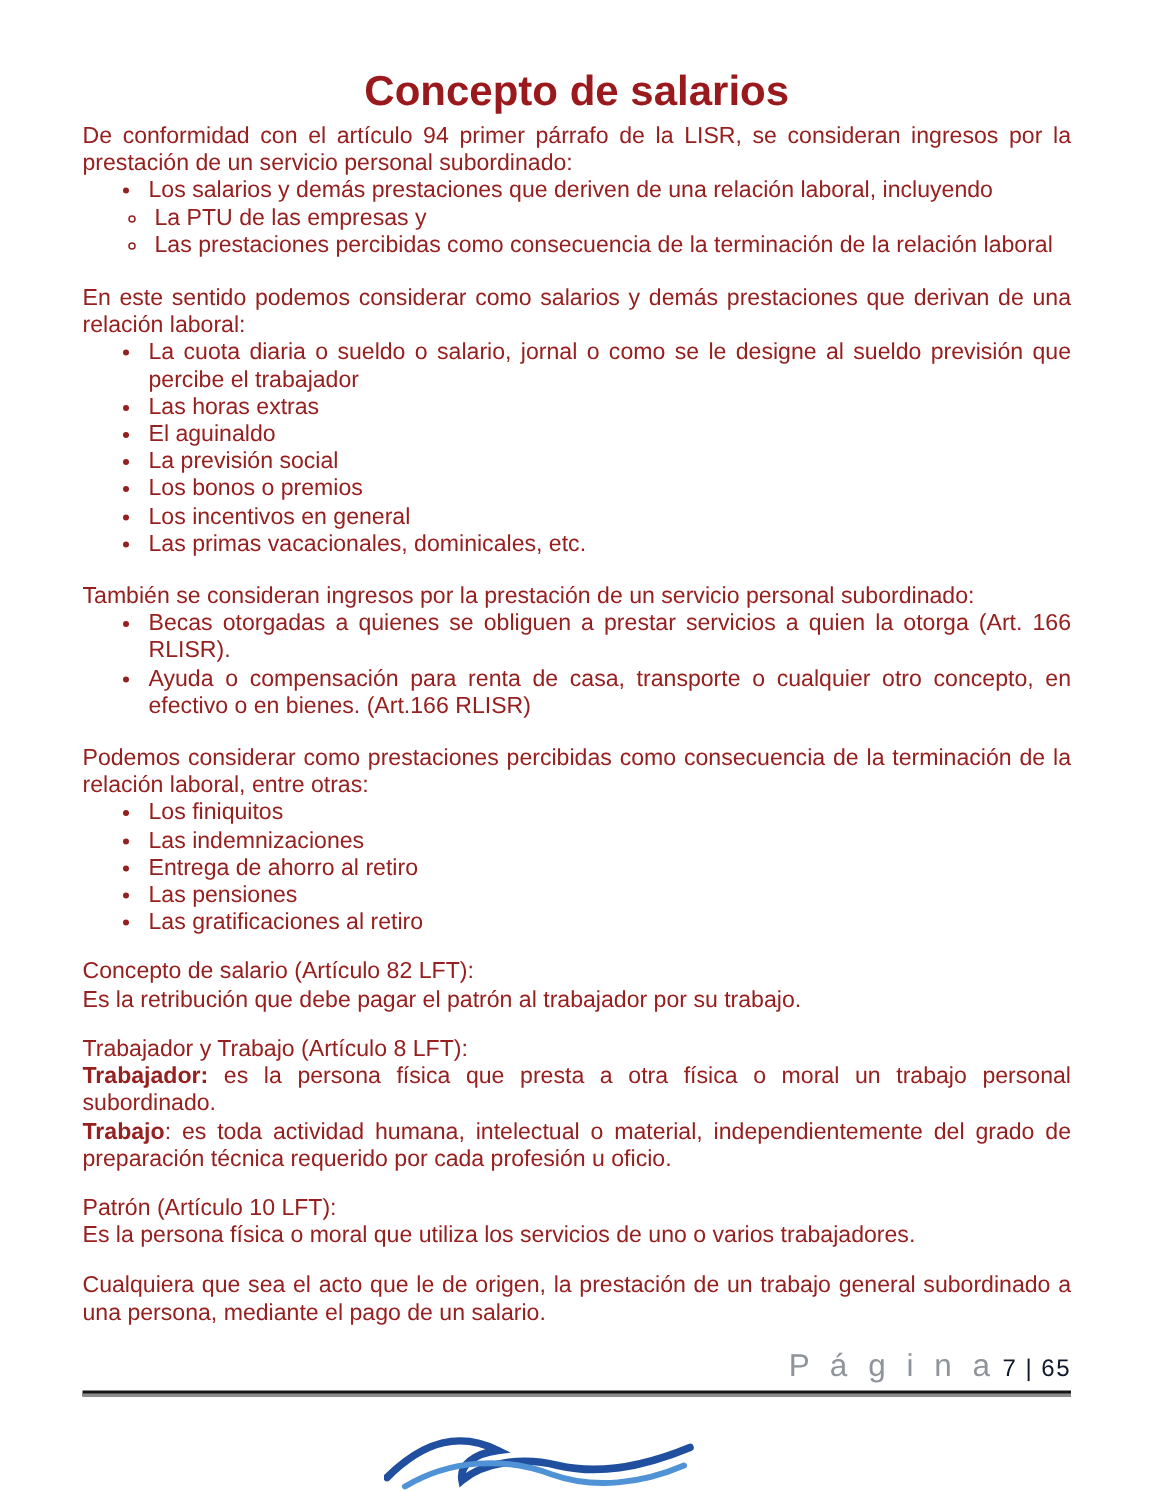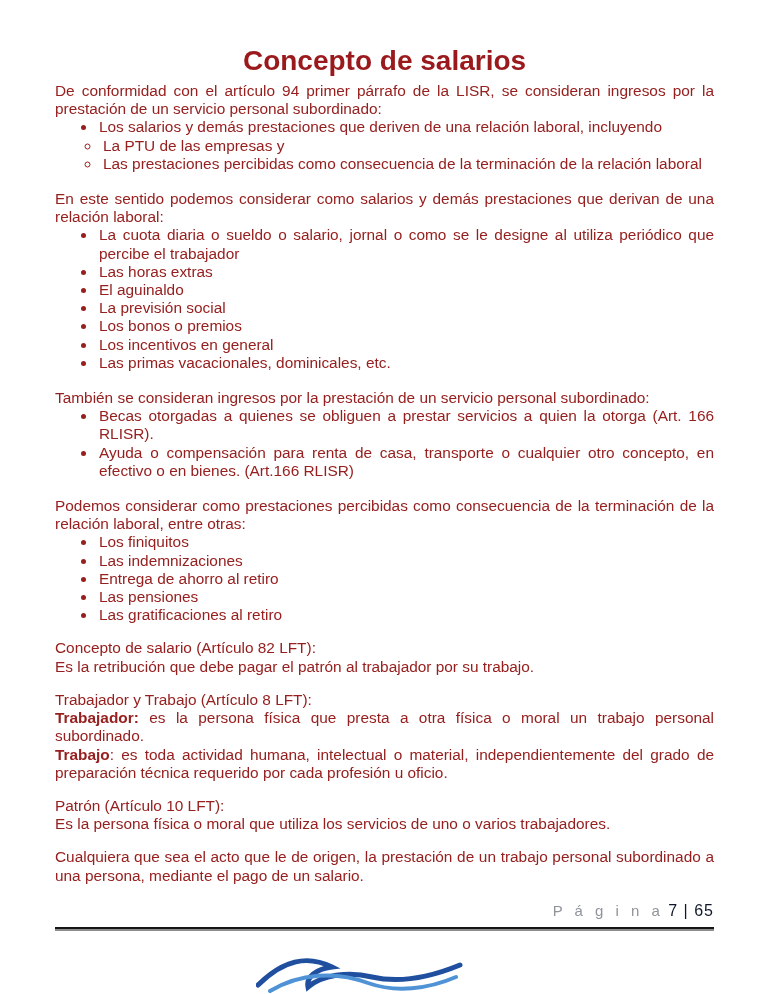--- a/index.html
+++ b/index.html
@@ -46,21 +46,21 @@
   .lead-bold { font-weight: bold; }
   .footer {
     position: absolute;
     top: 902px; left: 55px; right: 54px;
     text-align: right;
     white-space: nowrap;
   }
   .footer .pg-word {
     color: #8f949b;
     letter-spacing: 4px;
-    font-size: 15px;
+    font-size: 21px;
   }
   .footer .pg-num {
     color: #0f172a;
     letter-spacing: 1px;
     font-size: 16px;
   }
   .footer-rule {
     position: absolute;
     top: 927px; left: 55px; right: 54px;
     height: 4px;
@@ -87,21 +87,21 @@
   </ul>
   <ul class="l2">
     <li>La PTU de las empresas y</li>
     <li>Las prestaciones percibidas como consecuencia de la terminación de la relación laboral</li>
   </ul>
 
   <div class="sp"></div>
 
   <p class="para">En este sentido podemos considerar como salarios y demás prestaciones que derivan de una relación laboral:</p>
   <ul class="l1">
-    <li>La cuota diaria o sueldo o salario, jornal o como se le designe al utiliza periódico que percibe el trabajador</li>
+    <li>La cuota diaria o sueldo o salario, jornal o como se le designe al sueldo previsión que percibe el trabajador</li>
     <li>Las horas extras</li>
     <li>El aguinaldo</li>
     <li>La previsión social</li>
     <li>Los bonos o premios</li>
     <li>Los incentivos en general</li>
     <li>Las primas vacacionales, dominicales, etc.</li>
   </ul>
 
   <div class="sp"></div>
 
@@ -133,21 +133,21 @@
   <p class="para"><span class="lead-bold">Trabajador:</span><span> es la persona física que presta a otra física o moral un trabajo personal subordinado.</span></p>
   <p class="para"><span class="lead-bold">Trabajo</span><span>: es toda actividad humana, intelectual o material, independientemente del grado de preparación técnica requerido por cada profesión u oficio.</span></p>
 
   <div class="sp-s"></div>
 
   <p class="heading">Patrón (Artículo 10 LFT):</p>
   <p class="para">Es la persona física o moral que utiliza los servicios de uno o varios trabajadores.</p>
 
   <div class="sp-s"></div>
 
-  <p class="para">Cualquiera que sea el acto que le de origen, la prestación de un trabajo personal subordinado a una persona, mediante el pago de un salario.</p>
+  <p class="para">Cualquiera que sea el acto que le de origen, la prestación de un trabajo general subordinado a una persona, mediante el pago de un salario.</p>
 
   <div class="footer">
     <span class="pg-word">P á g i n a</span>
     <span class="pg-num">7 | 65</span>
   </div>
   <div class="footer-rule"></div>
 
   <div class="wave-wrap">
     <svg width="208" height="42" viewBox="0 0 208 42" xmlns="http://www.w3.org/2000/svg">
       <path d="M2,34 C 28,8 52,4 76,16 C 60,18 50,26 52,36 C 66,24 92,20 116,26 C 142,32 170,28 204,14" fill="none" stroke="#1f4f9e" stroke-width="5" stroke-linecap="round"></path>

